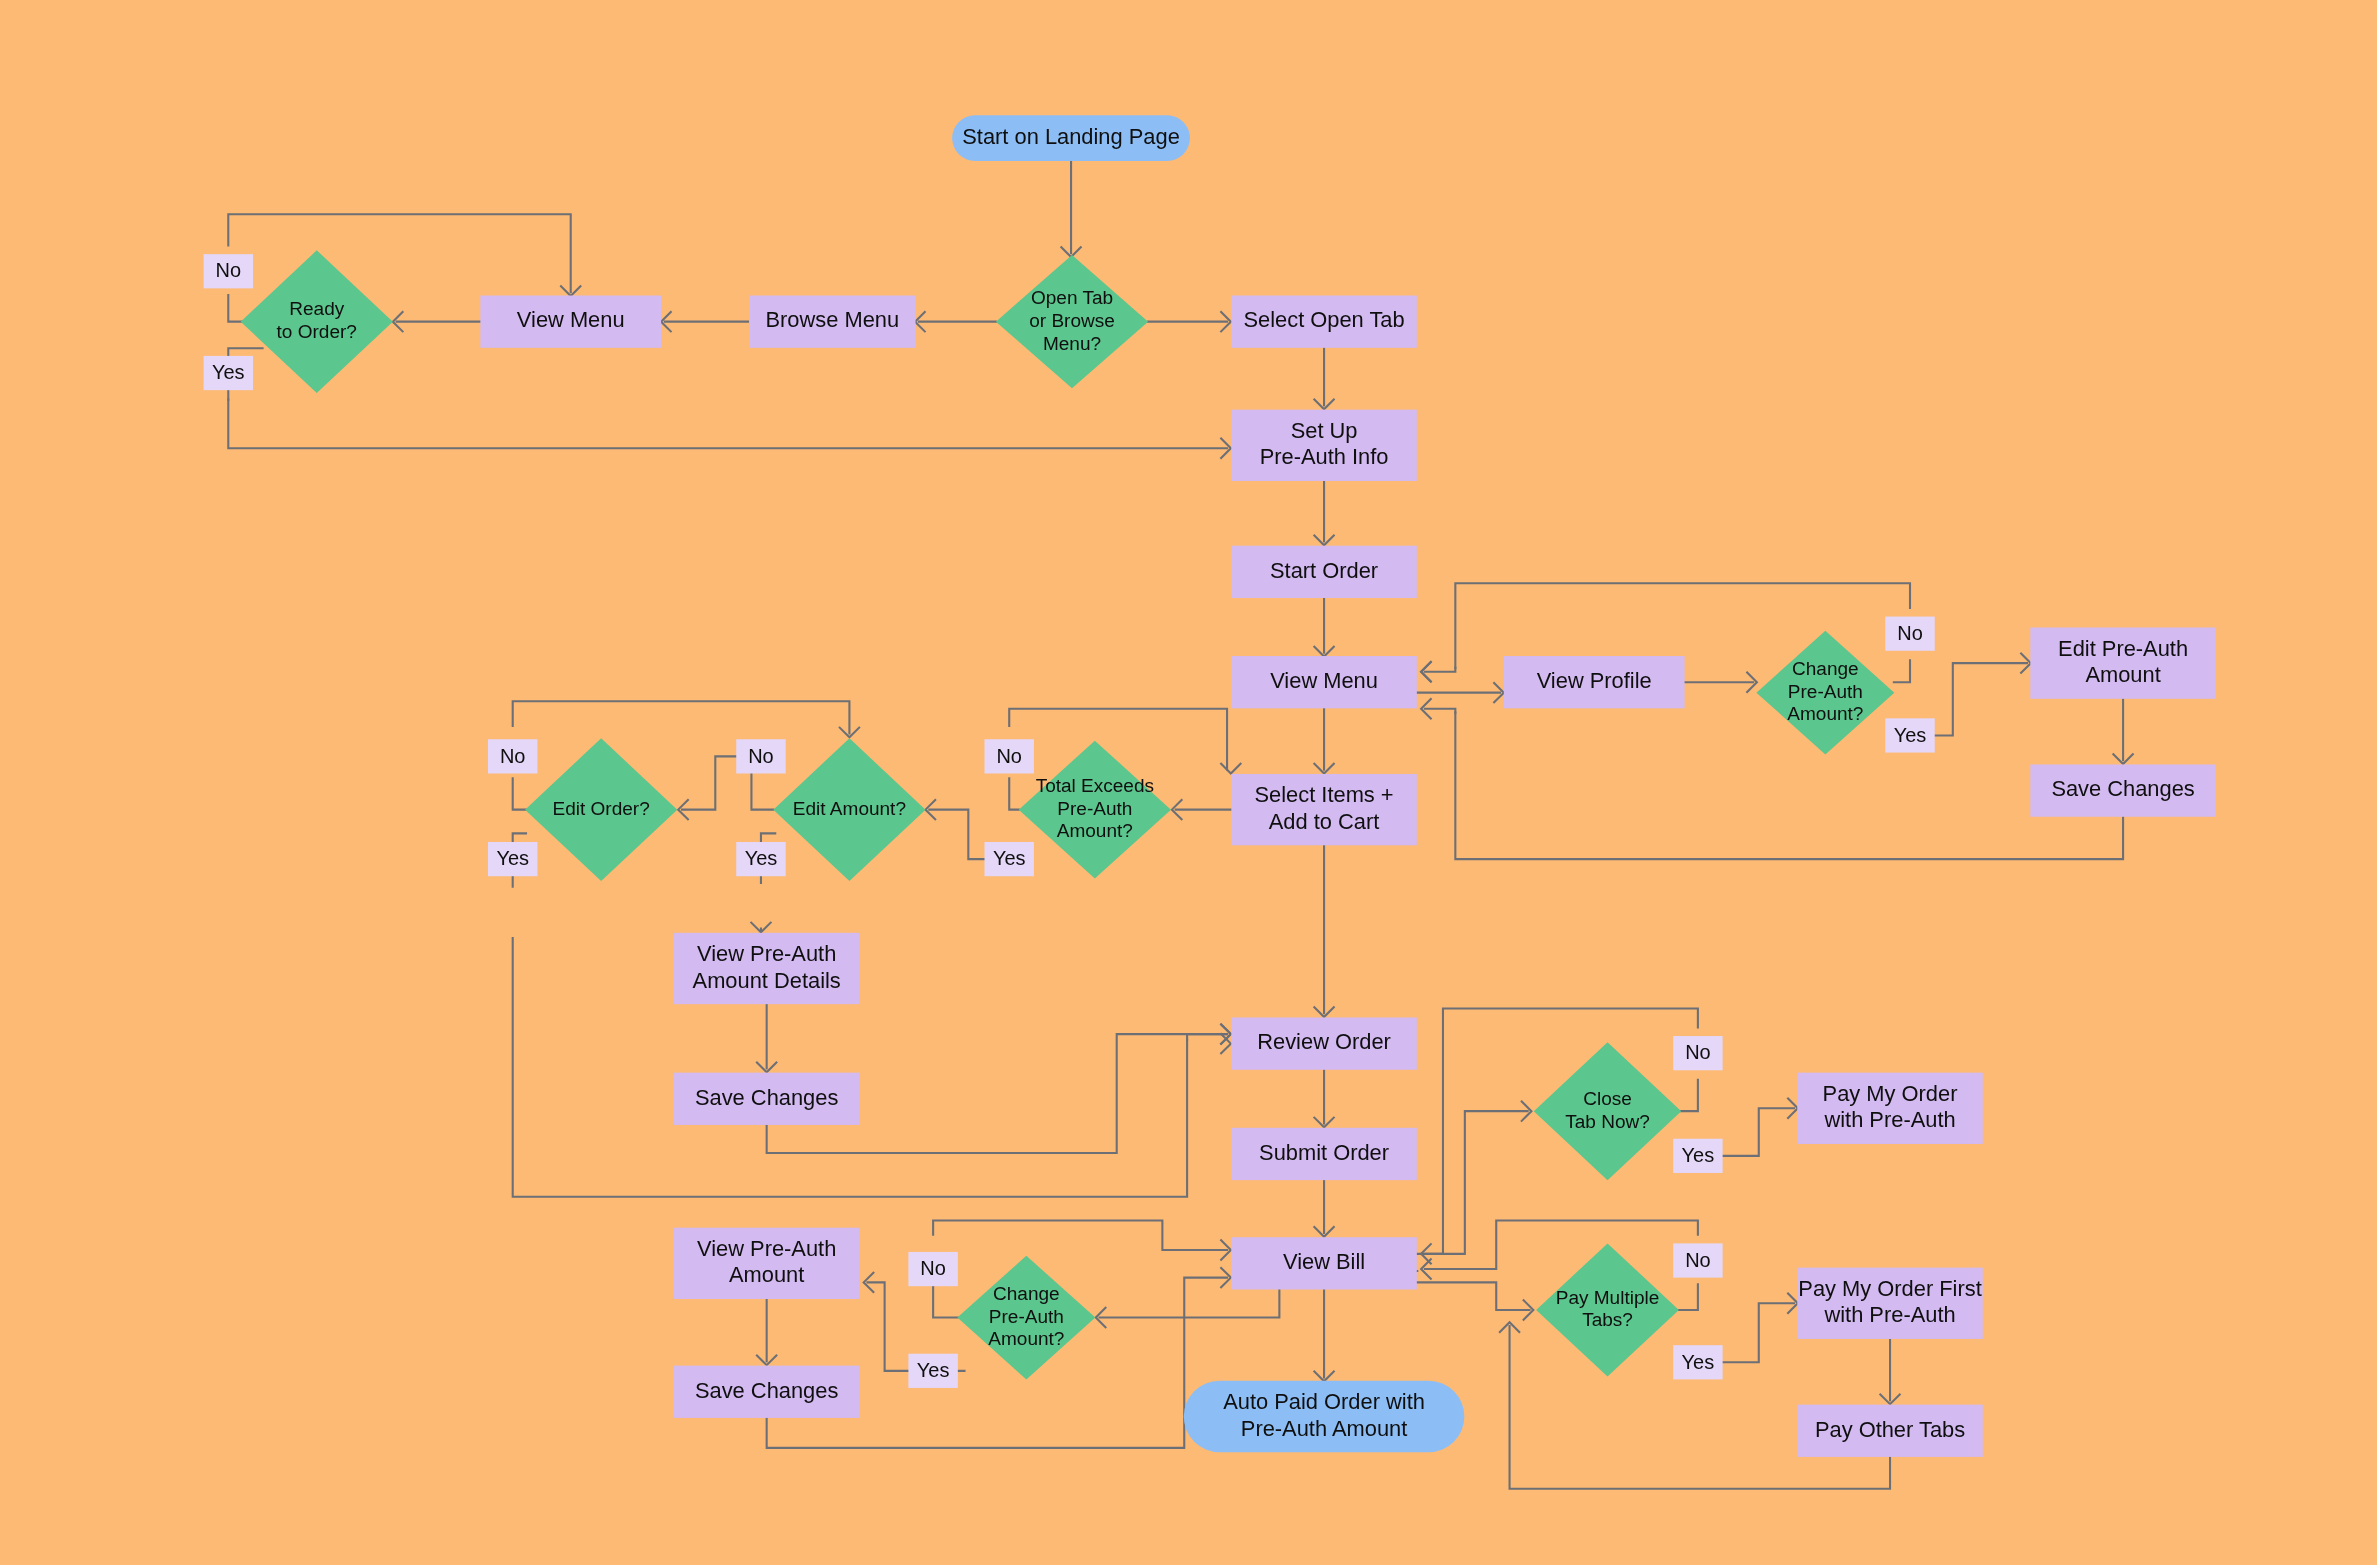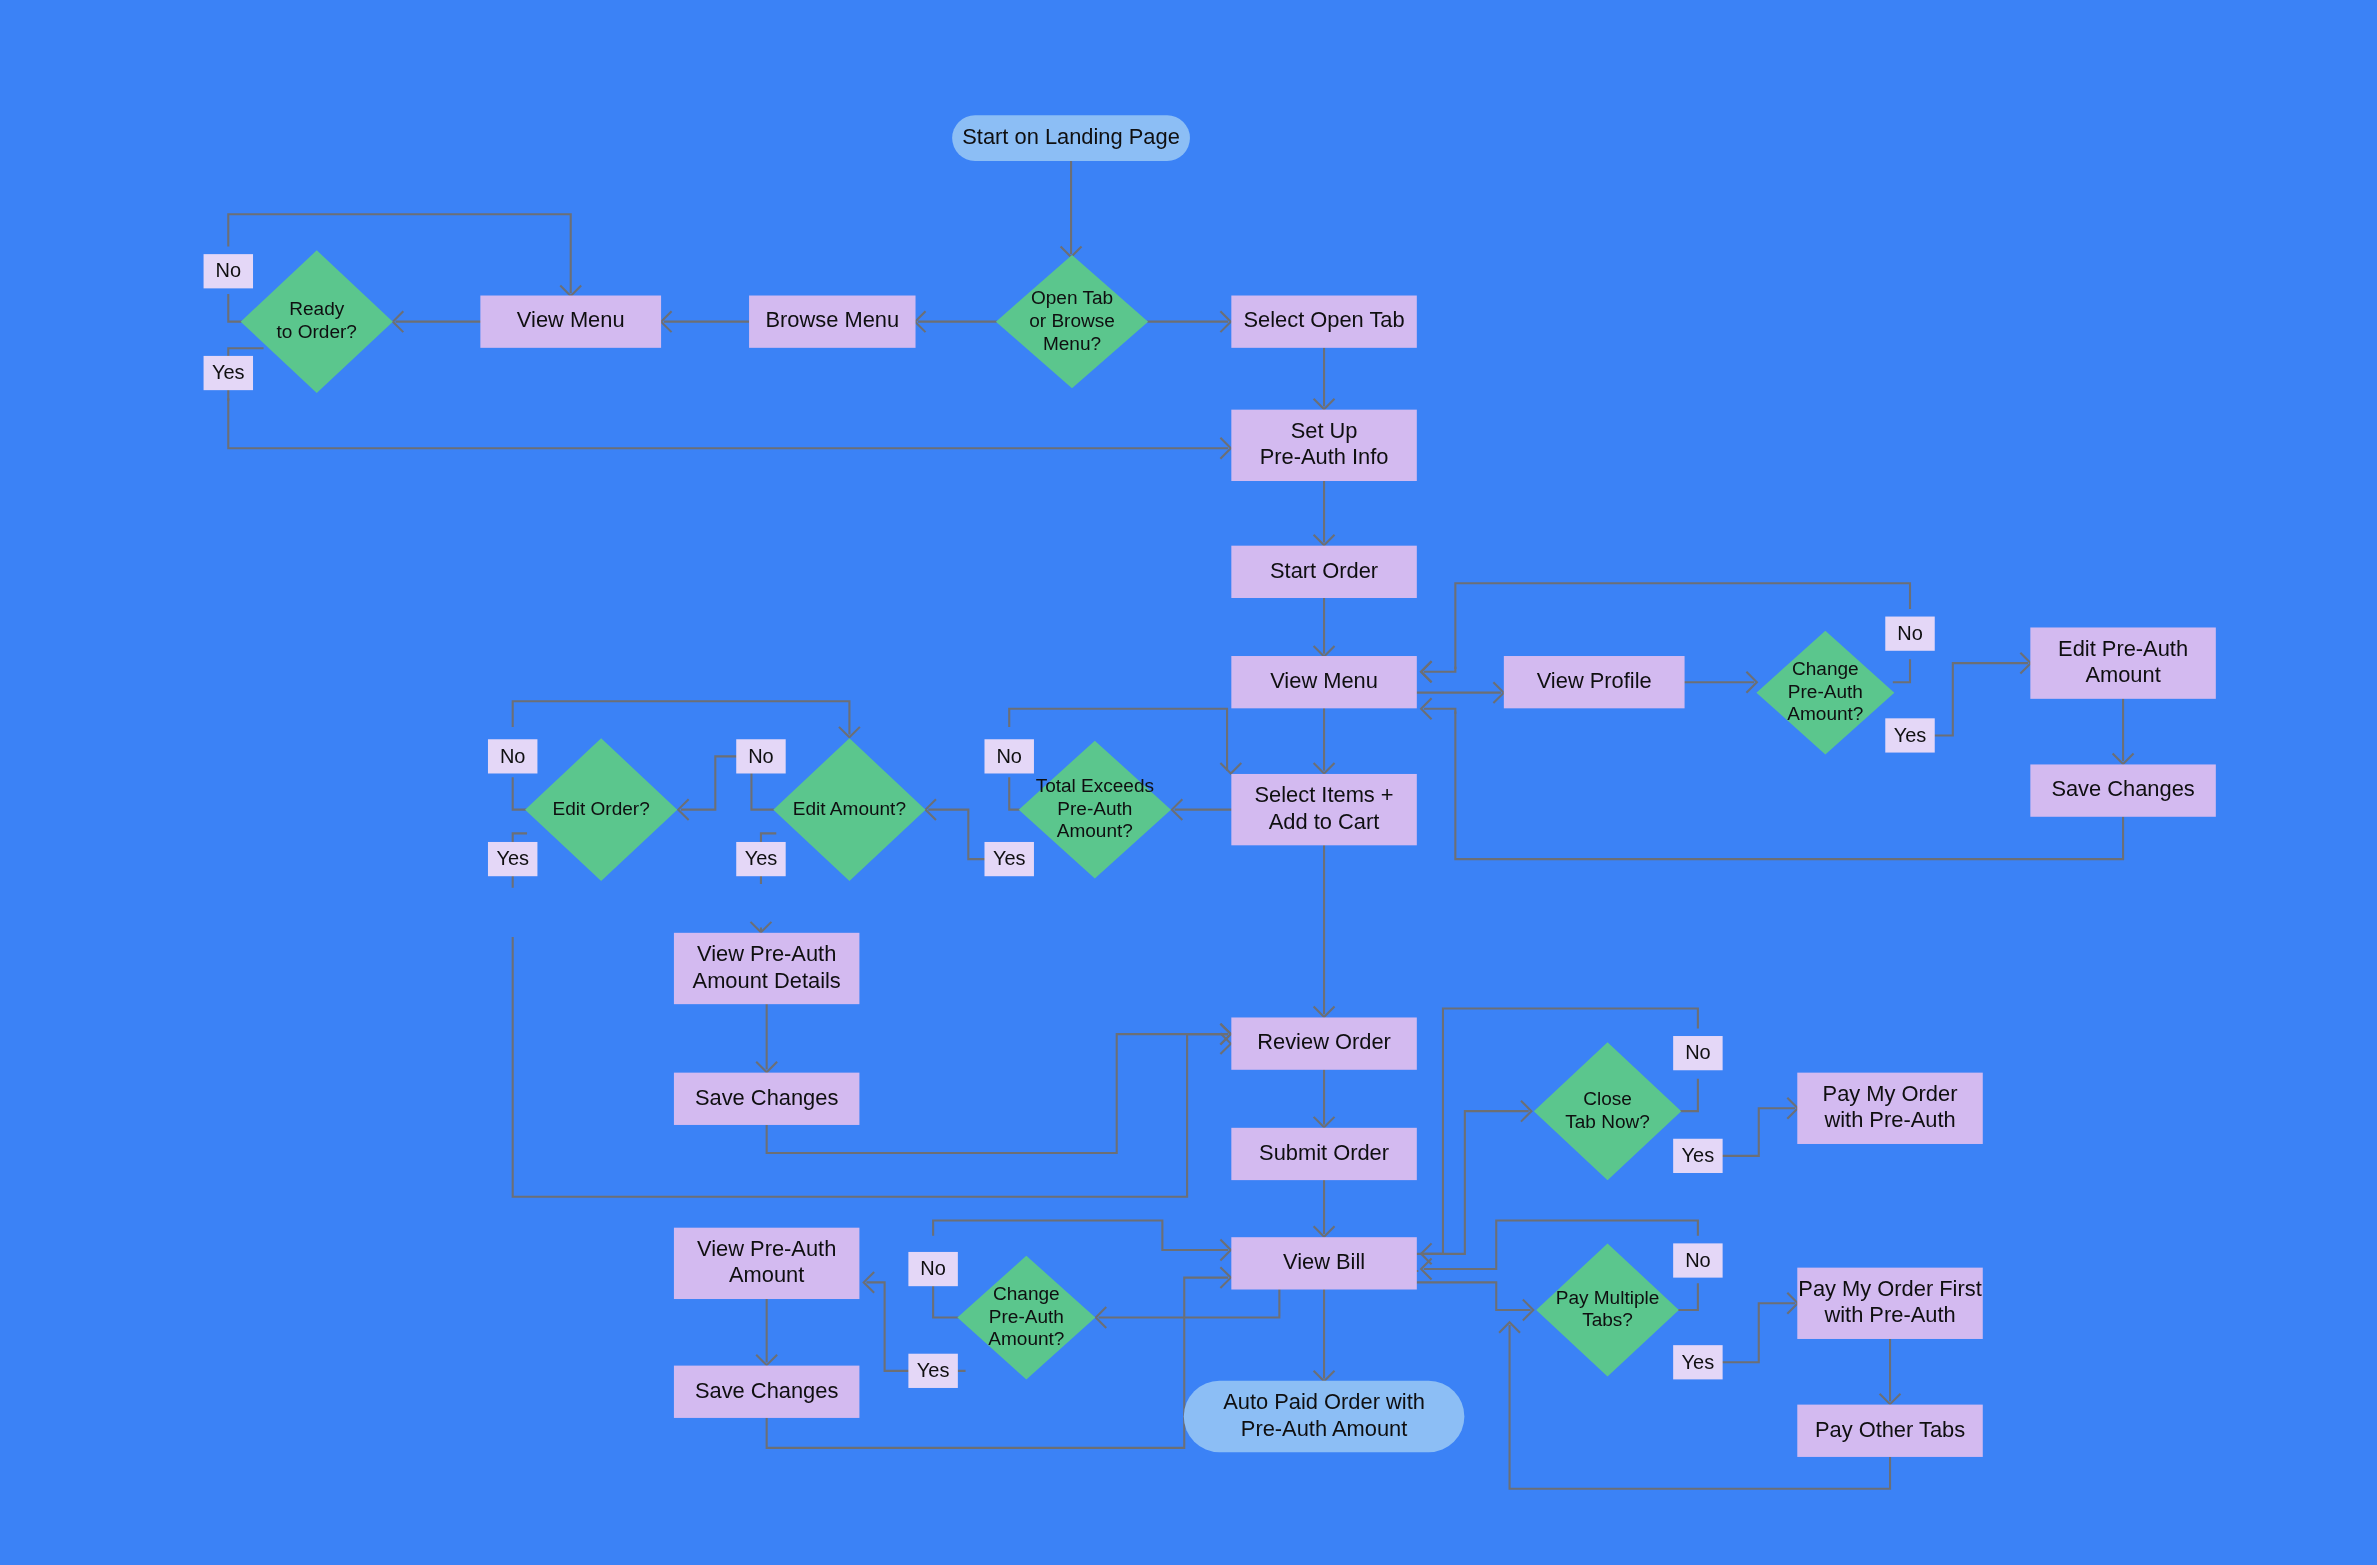--- a/index.html
+++ b/index.html
@@ -10,21 +10,21 @@
   body {
     width: 2378px;
     height: 1566px;
     font-family: "Liberation Sans", sans-serif;
     overflow: hidden;
   }
   #canvas {
     position: relative;
     width: 2378px;
     height: 1566px;
-    background: #3b82f6;
+    background: #fdba74;
   }
   svg.diagram {
     position: absolute;
     top: 0; left: 0;
     width: 2378px;
     height: 1566px;
   }
   .node-text {
     font-family: "Liberation Sans", sans-serif;
     font-size: 23px;

